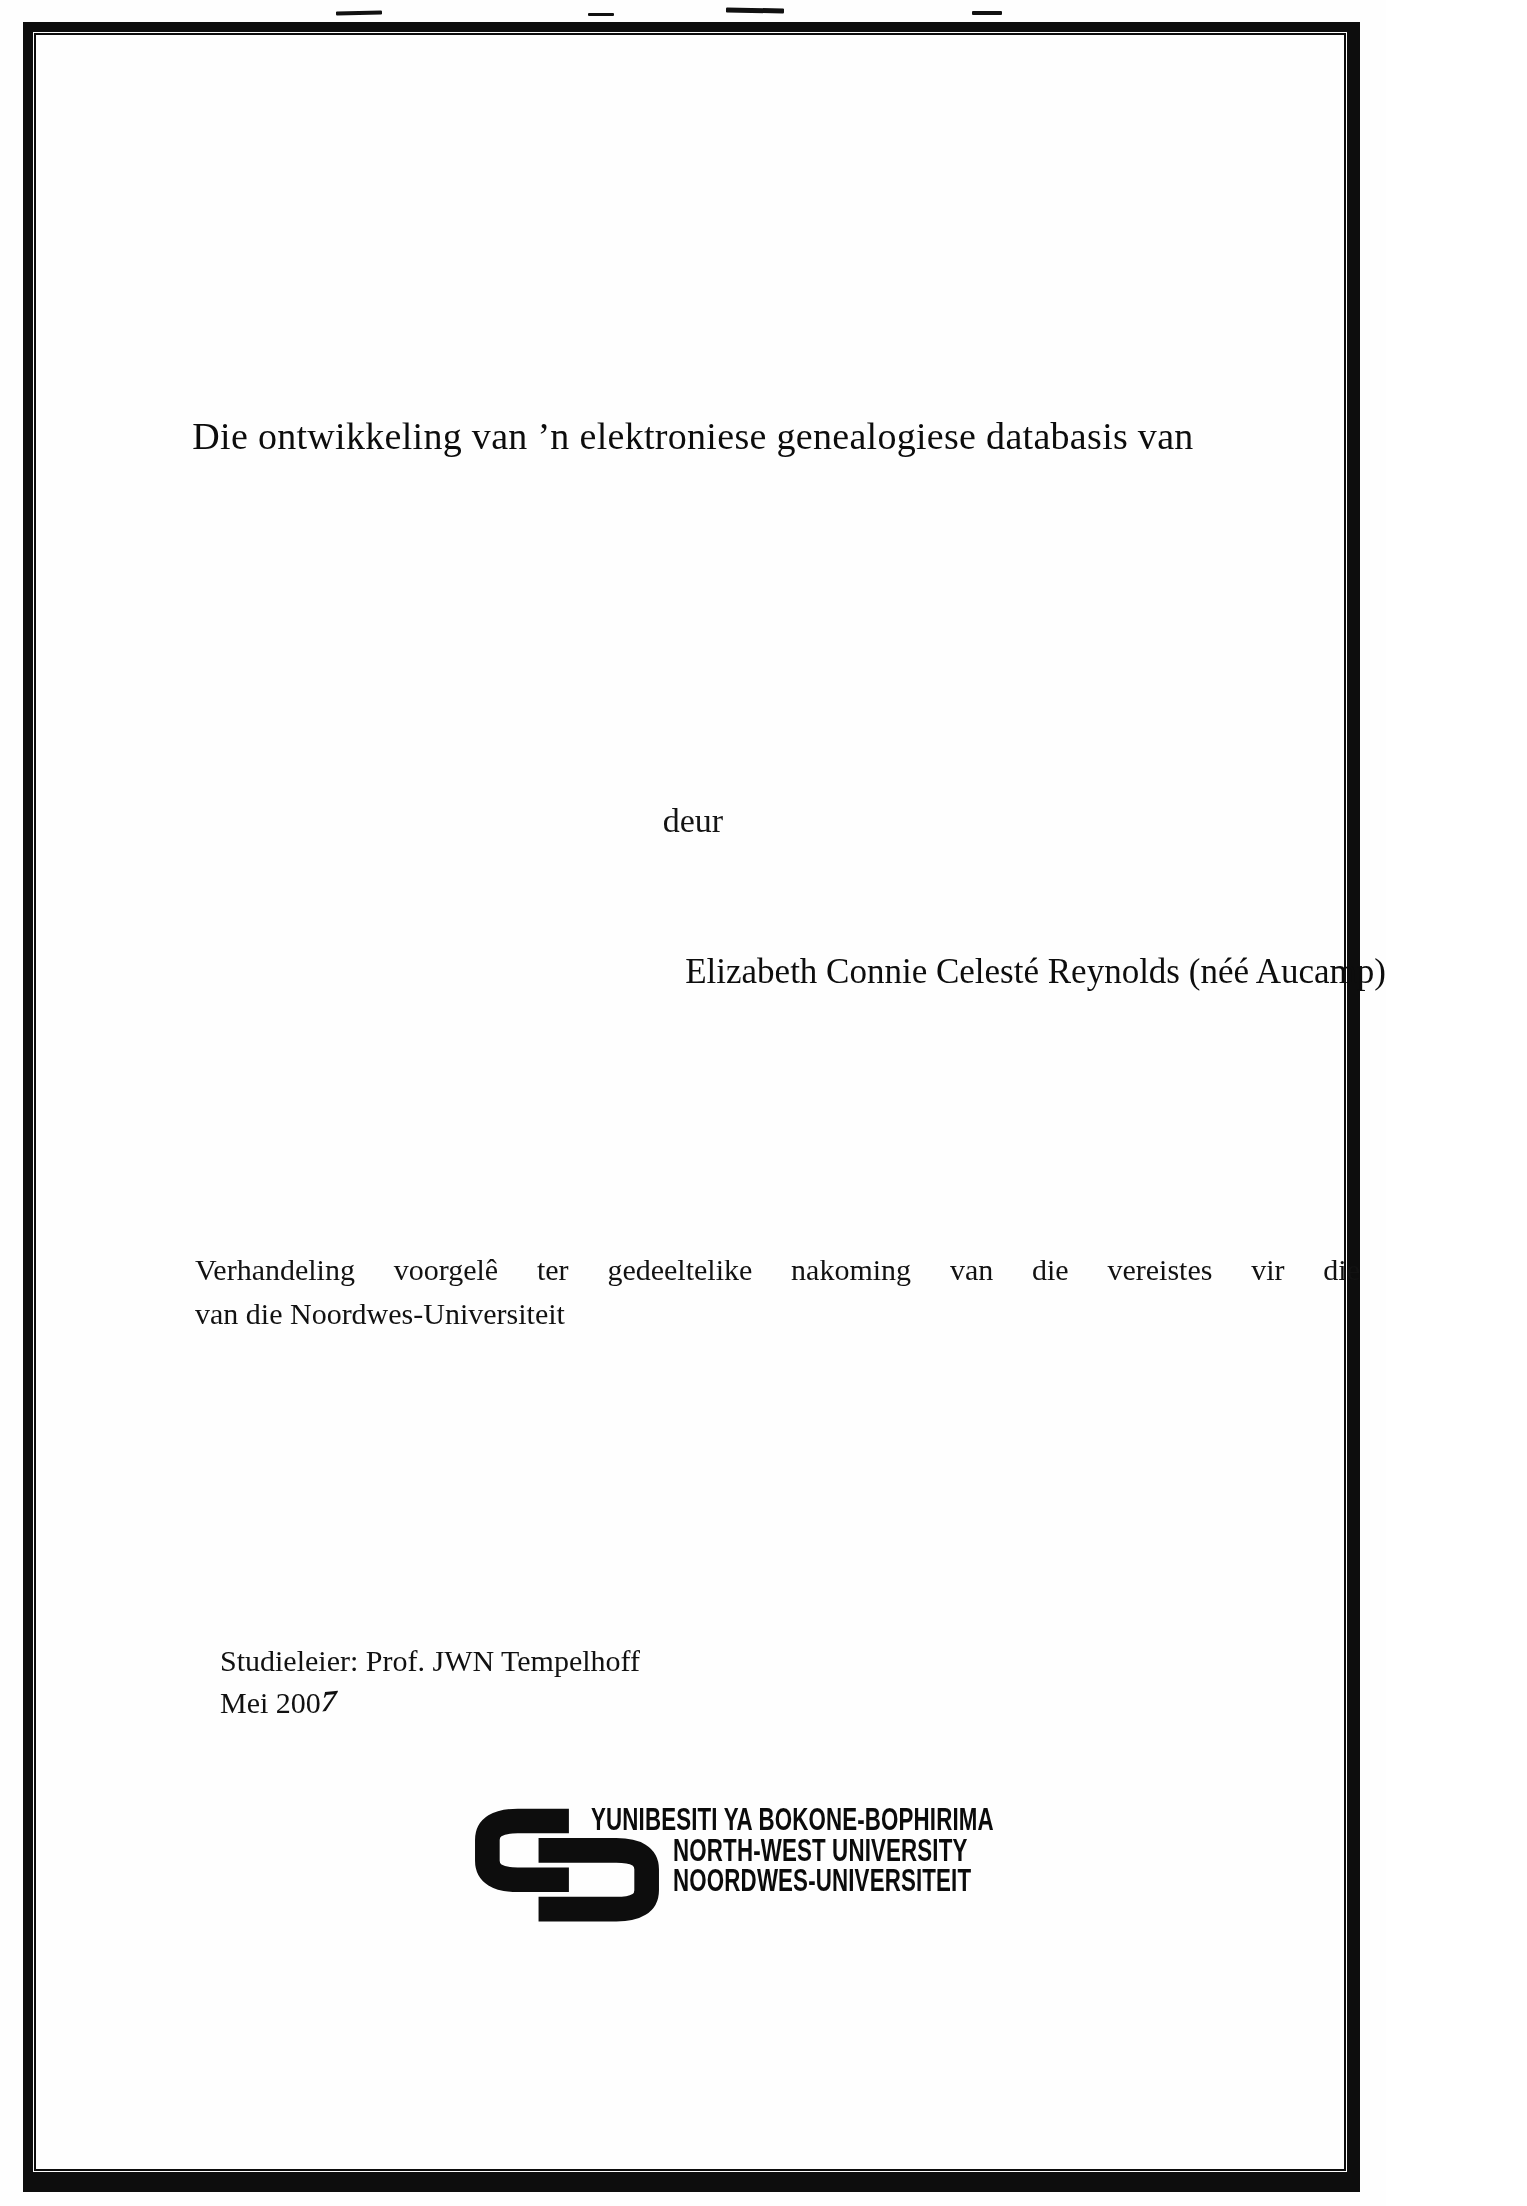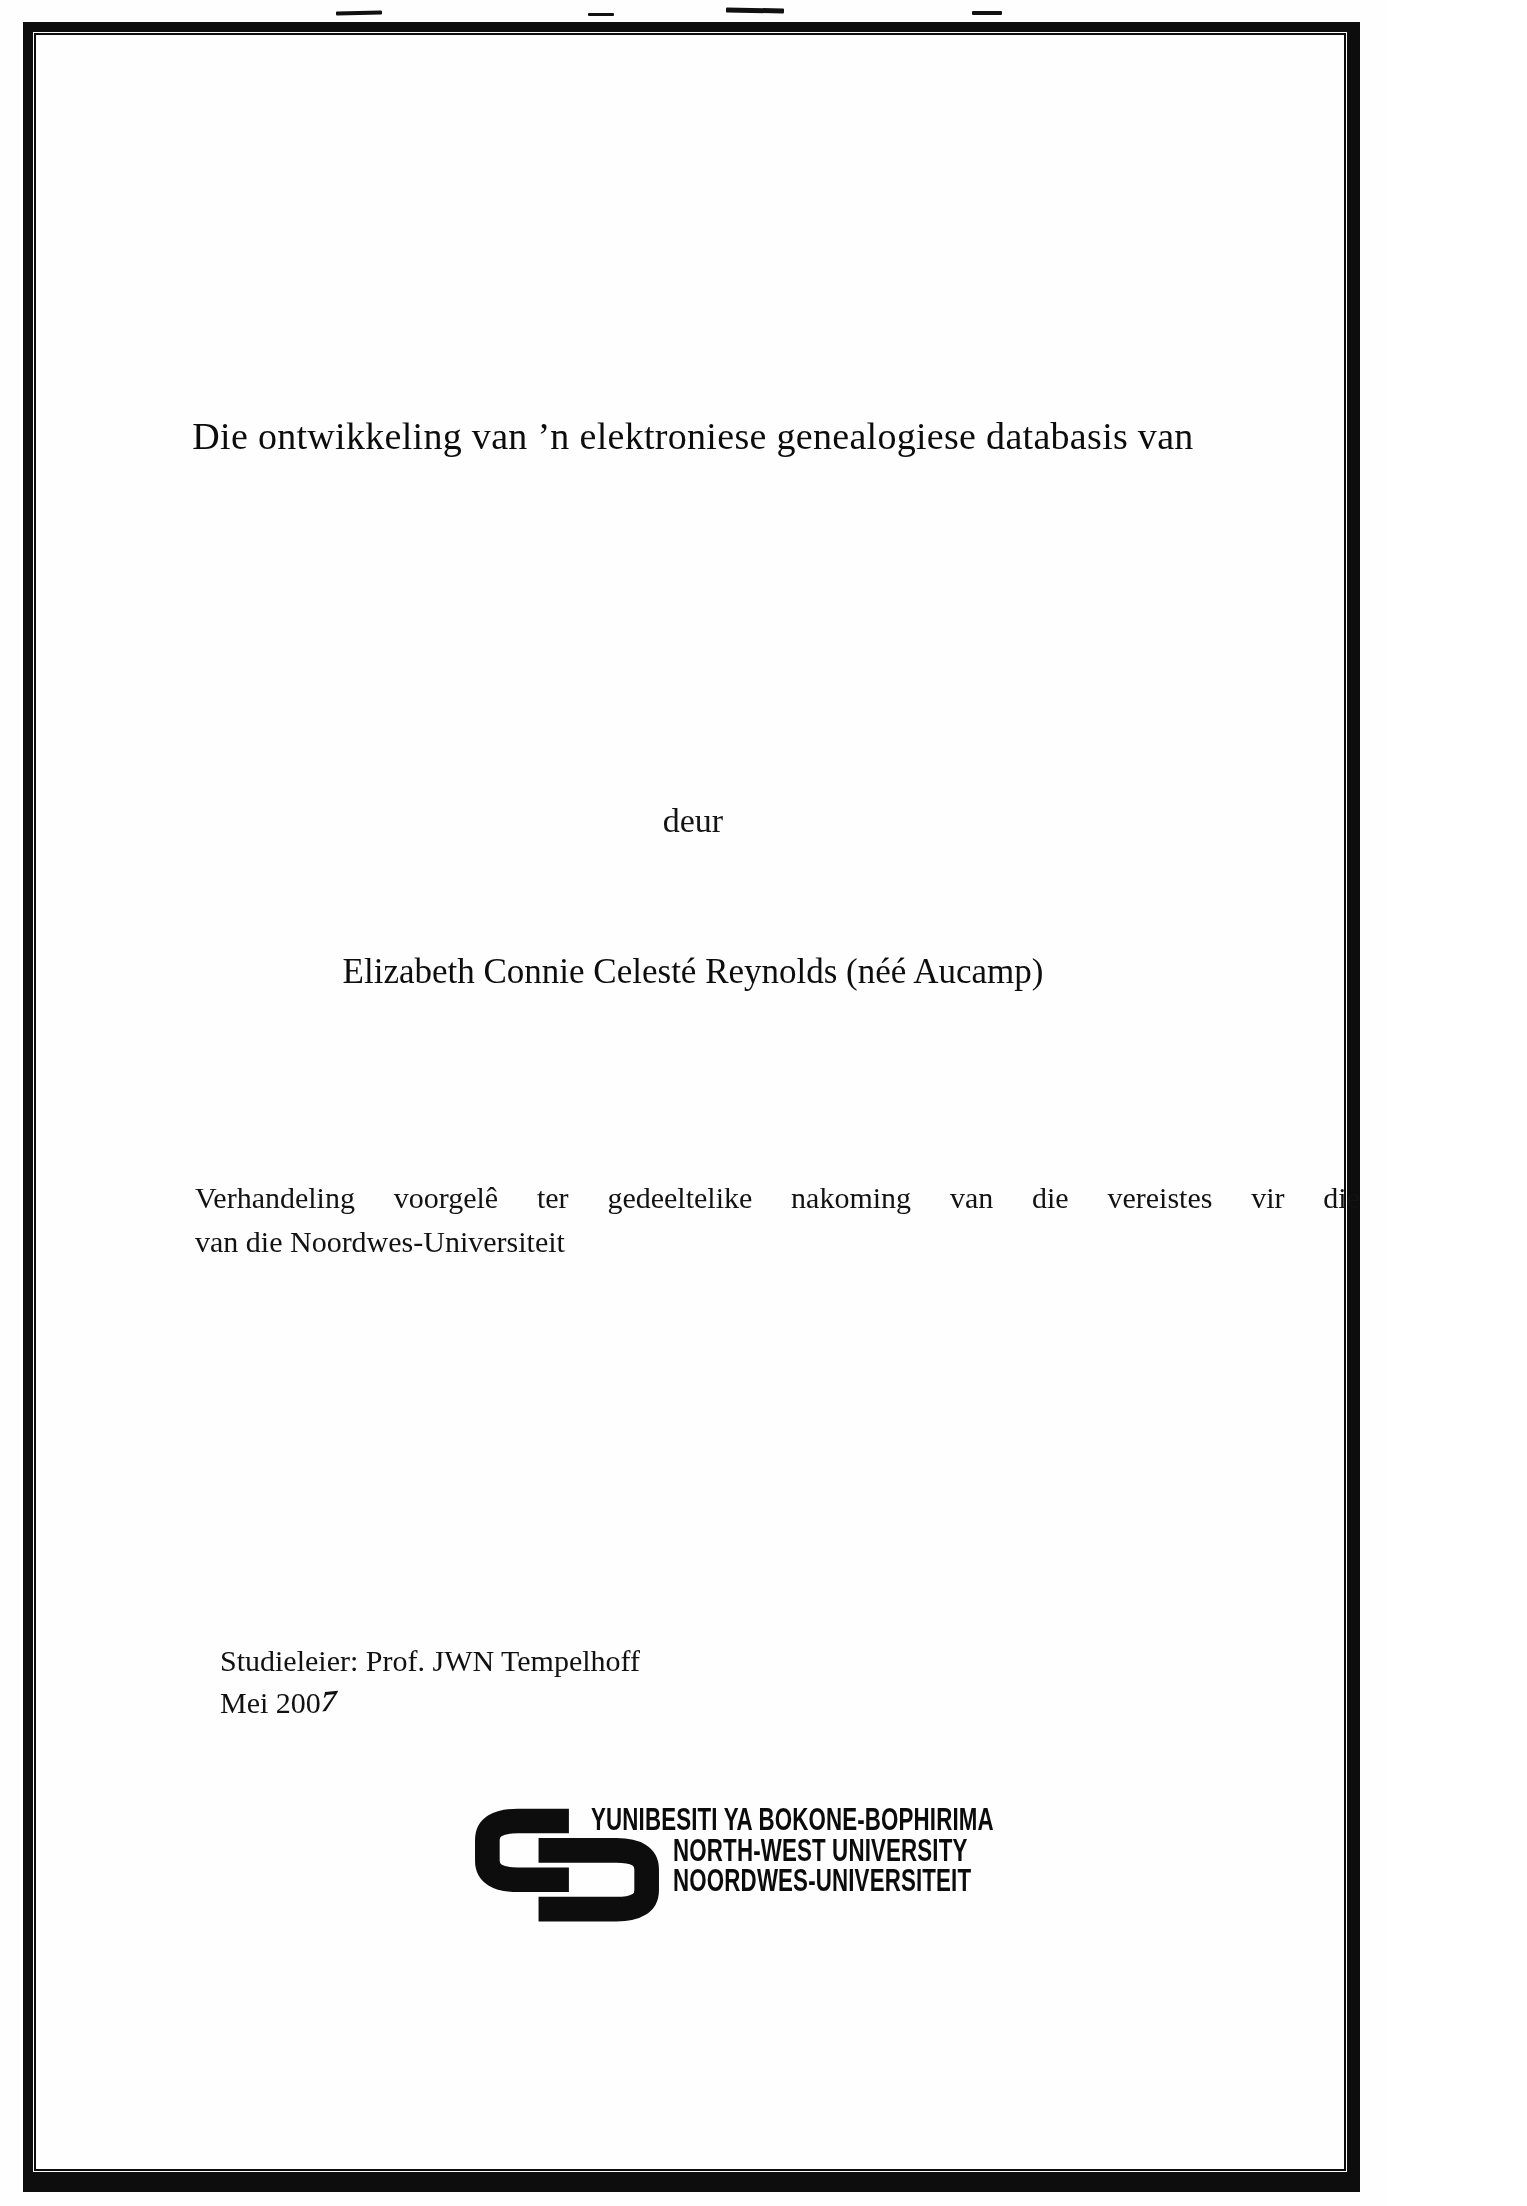--- a/index.html
+++ b/index.html
@@ -54,28 +54,28 @@
     position: absolute;
     top: 802px; left: 0; right: 0;
     text-align: center;
     font-size: 34px;
     color: #141414;
   }
 
   .author {
     position: absolute;
     top: 952px; left: 0; right: 0;
-    text-align: center;
+    text-align: right;
     font-size: 35px;
     color: #0d0d0d;
   }
 
   .statement {
     position: absolute;
-    top: 1176px; left: 195px;
+    top: 1248px; left: 195px;
     width: 1165px;
     font-size: 30px;
     line-height: 44px;
     color: #121212;
   }
   .statement .line-justify {
     text-align: justify;
     text-align-last: justify;
   }
 

